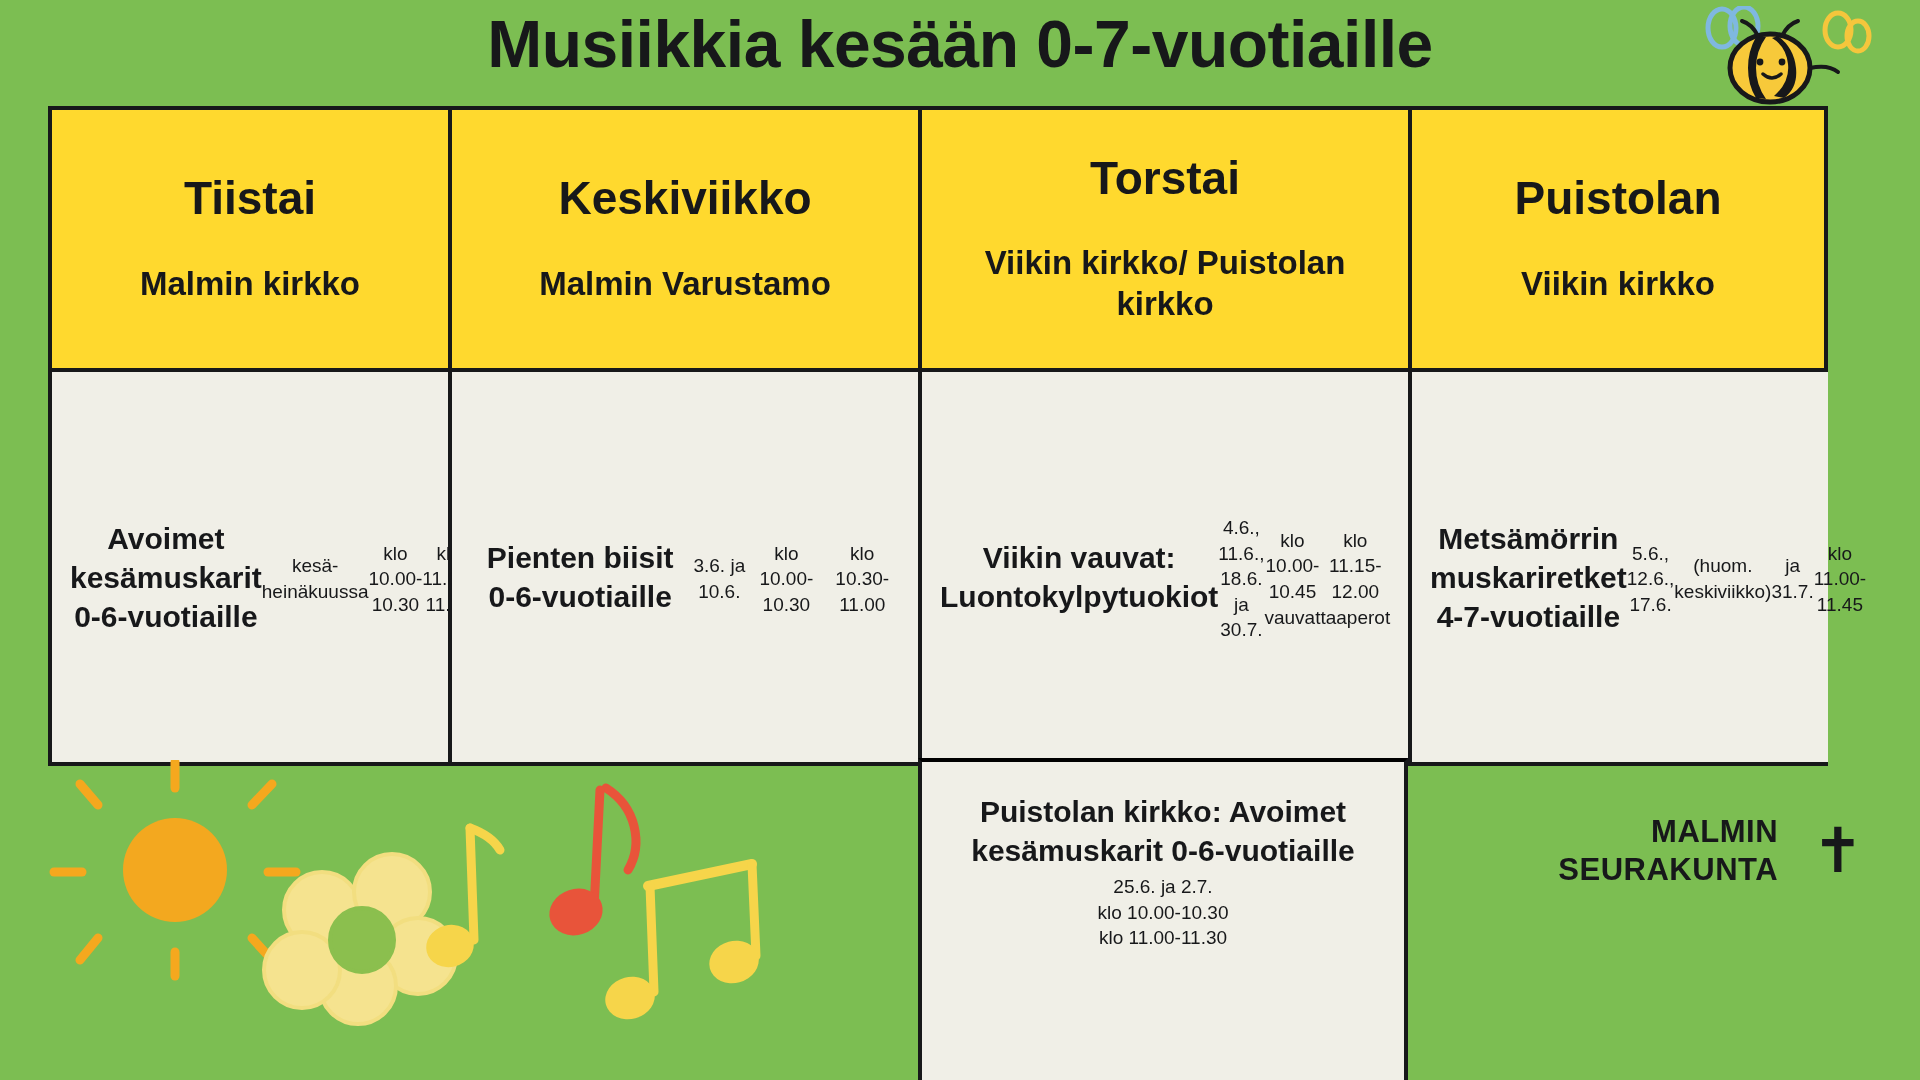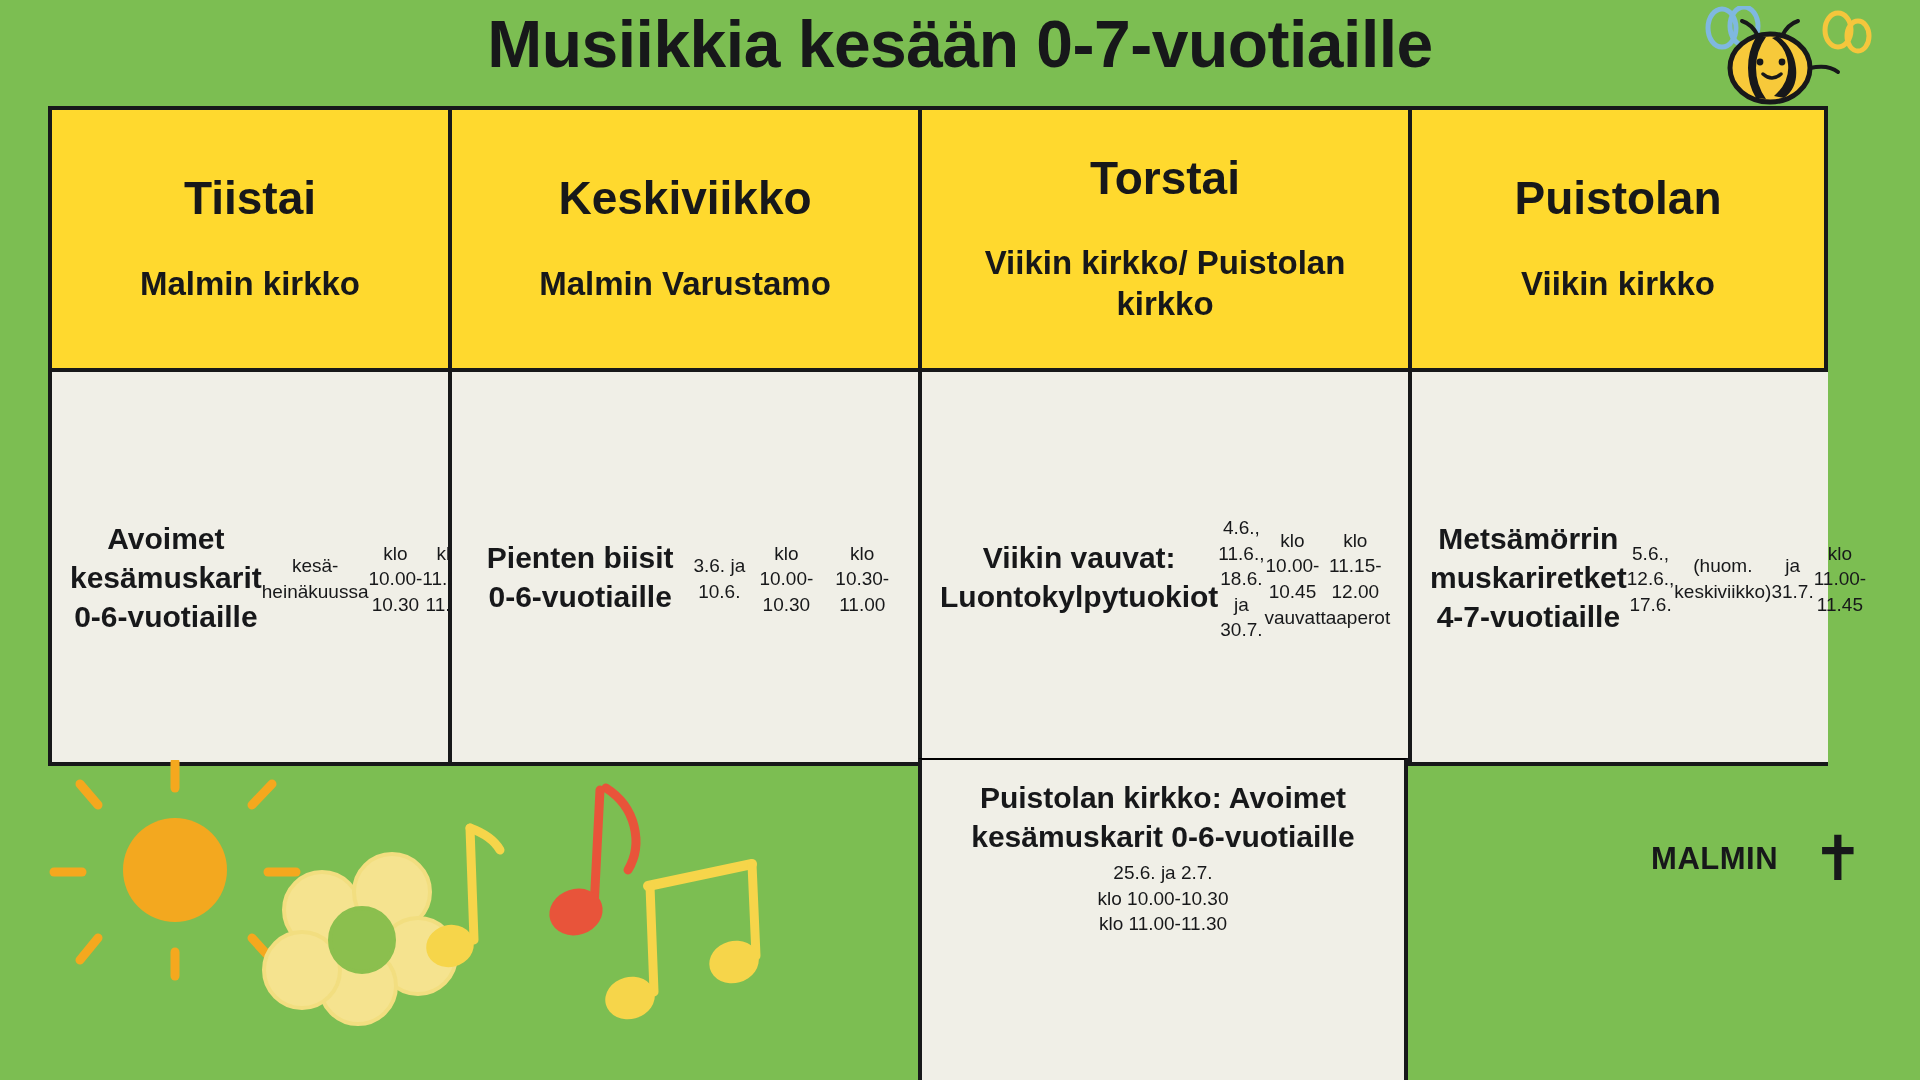--- a/index.html
+++ b/index.html
@@ -115,27 +115,27 @@
   
   .extra-cell {
     position: absolute;
     top: 758px;
     left: 918px;
     width: 490px;
     height: 322px;
     background: #f0efe7;
     border-left: 4px solid #17181a;
     border-right: 4px solid #17181a;
-    border-top: 2px solid #000000;
+    border-top: 4px solid #000000;
     box-sizing: border-box;
     display: flex;
     flex-direction: column;
     align-items: center;
     justify-content: flex-start;
-    padding: 18px 18px 0 18px;
+    padding: 30px 18px 0 18px;
     text-align: center;
   }
 
   
   .footer-logo {
     position: absolute;
     right: 56px;
     bottom: 190px;
     display: flex;
     align-items: center;
@@ -298,17 +298,18 @@
         <path d="M712 104 l4 92" fill="none" stroke="#f6d54a" stroke-width="9" stroke-linecap="round"></path>
         <ellipse cx="590" cy="238" rx="25" ry="21" fill="#f6d54a" transform="rotate(-15 590 238)"></ellipse>
         <ellipse cx="694" cy="202" rx="25" ry="21" fill="#f6d54a" transform="rotate(-15 694 202)"></ellipse>
       </g>
     </svg>
   </div>
 
   <div class="footer-logo">
     <div class="txt">
       <div>MALMIN</div>
+      <div>SEURAKUNTA</div>
     </div>
     <div class="cross">✝</div>
   </div>
 
 </div>
 
 </body></html>

